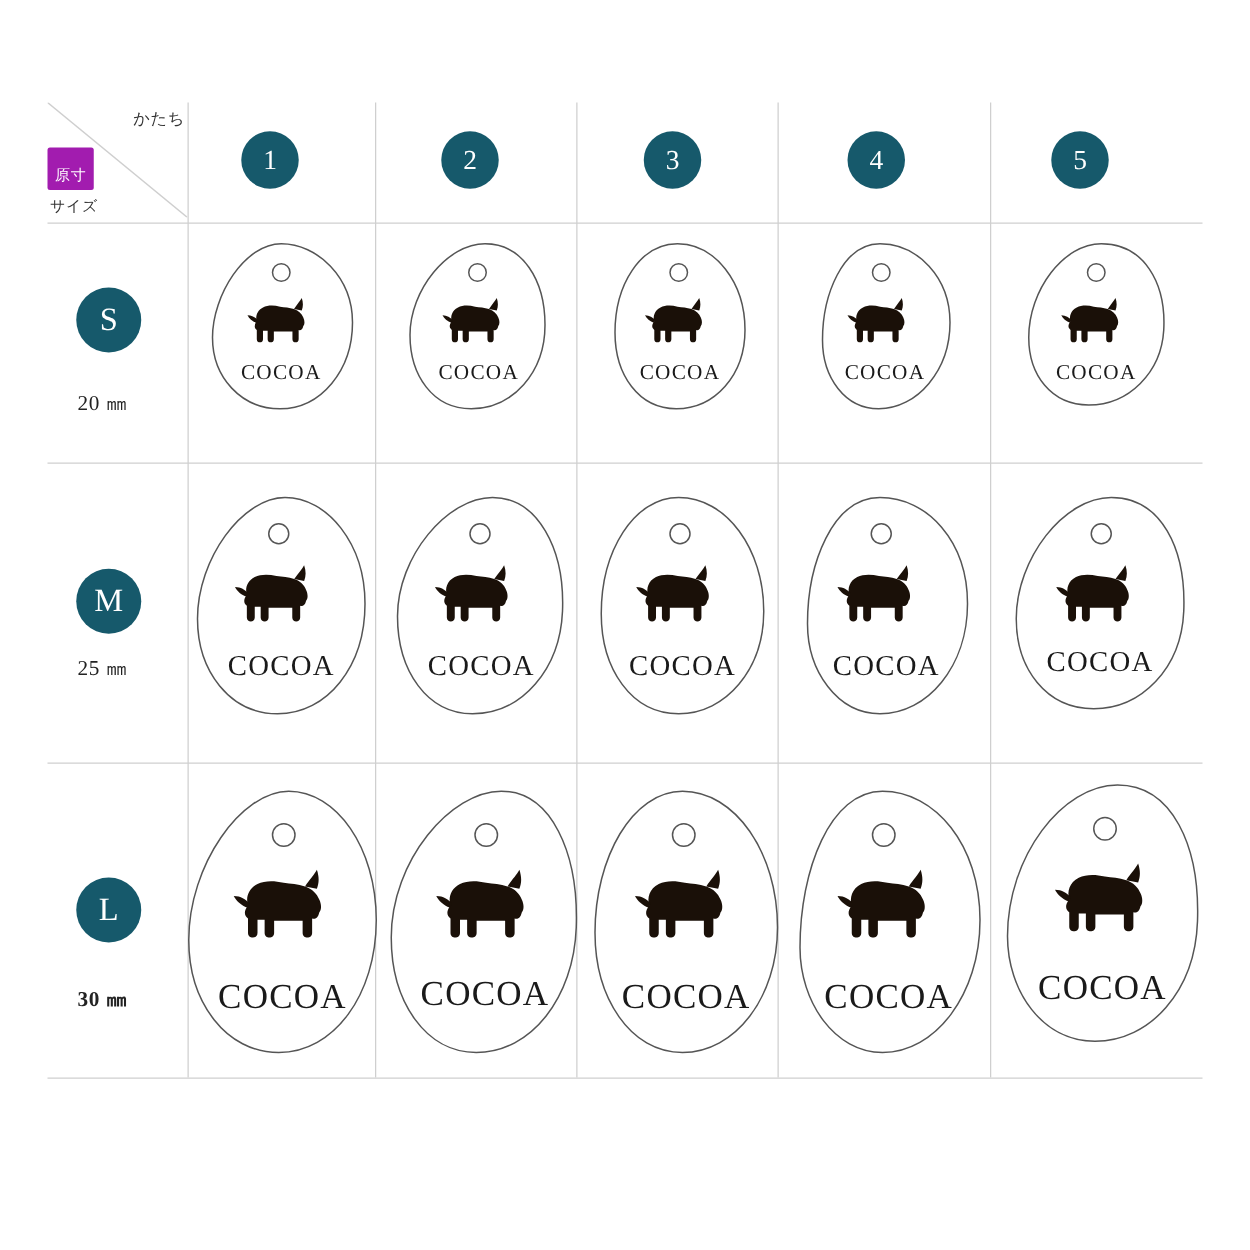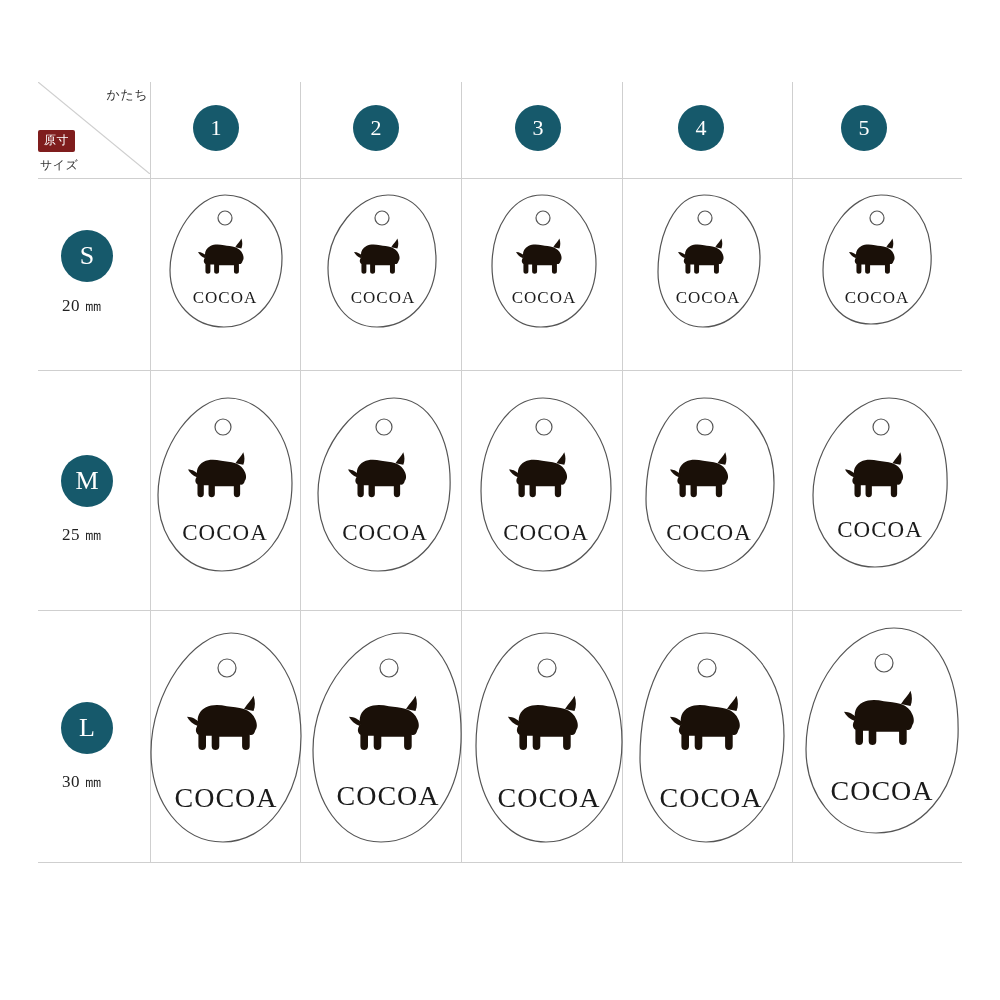--- a/index.html
+++ b/index.html
@@ -51,22 +51,22 @@
     font-size: 12px;
     color: #333;
     letter-spacing: 0.5px;
   }
   .corner .gensun {
     position: absolute;
     left: 0px;
     bottom: 22px;
     font-size: 12px;
     color: #ffffff;
-    background: #7f1d1d;
-    padding: 2px 6px 3px 6px;
+    background: #a21caf;
+    padding: 14px 6px 3px 6px;
     border-radius: 2px;
     letter-spacing: 0.5px;
   }
 
   
   .gridline {
     position: absolute;
     background: #cfcfcf;
   }
   .vline { width: 1px; }
@@ -187,31 +187,31 @@
   <div class="col-head" style="left:678px; top:105px;">
       <span>4</span>
     </div>
   <div class="col-head" style="left:841px; top:105px;">
       <span>5</span>
     </div>
 
   <div class="row-head-circle" style="left:61px; top:230px;">
       <span>S</span>
     </div>
-  <div class="row-head-label" style="left:62px; top:294px;">20 ㎜</div>
+  <div class="row-head-label" style="left:62px; top:311px;">20 ㎜</div>
 
   <div class="row-head-circle" style="left:61px; top:455px;">
       <span>M</span>
     </div>
   <div class="row-head-label" style="left:62px; top:523px;">25 ㎜</div>
 
   <div class="row-head-circle" style="left:61px; top:702px;">
       <span>L</span>
     </div>
-  <div class="row-head-label" style="left:62px; top:770px;">30 ㎜</div>
+  <div class="row-head-label" style="left:62px; top:788px;font-weight:bold;">30 ㎜</div>
 
   <div class="tag" style="left:162px; top:192px; width:126px; height:140px;">
     <svg width="126" height="140" viewBox="0 0 126 140">
       <path d="M63 3 C92 3 120 30 120 66 C120 104 95 135 62 135 C31 135 8 110 8 78 C8 44 34 3 63 3 Z" fill="#ffffff" stroke="#555555" stroke-width="1.2"></path>
       <circle cx="63" cy="26" r="7" fill="#ffffff" stroke="#555555" stroke-width="1.2"></circle>
       <g fill="#1a1008" transform="translate(36,44) scale(0.62)">
         <path d="M12 34 C10 28 12 20 20 16 C26 13 34 13 42 15 C48 16 54 16 60 18 C66 20 70 24 72 29 C74 33 74 38 72 40 C71 45 68 46 66 45 L66 57 C66 60 64 61 62 61 C60 61 58 60 58 57 L58 47 L34 47 L34 57 C34 60 32 61 30 61 C28 61 26 60 26 57 L26 46 L20 46 L20 57 C20 60 18 61 16 61 C14 61 12 60 12 57 L12 45 C9 43 8 39 12 34 Z"></path>
         <path d="M60 18 C64 12 68 8 70 4 C72 10 72 15 70 20 Z"></path>
         <path d="M12 36 C6 34 2 30 0 26 C6 26 10 29 13 32 Z"></path>
       </g>

